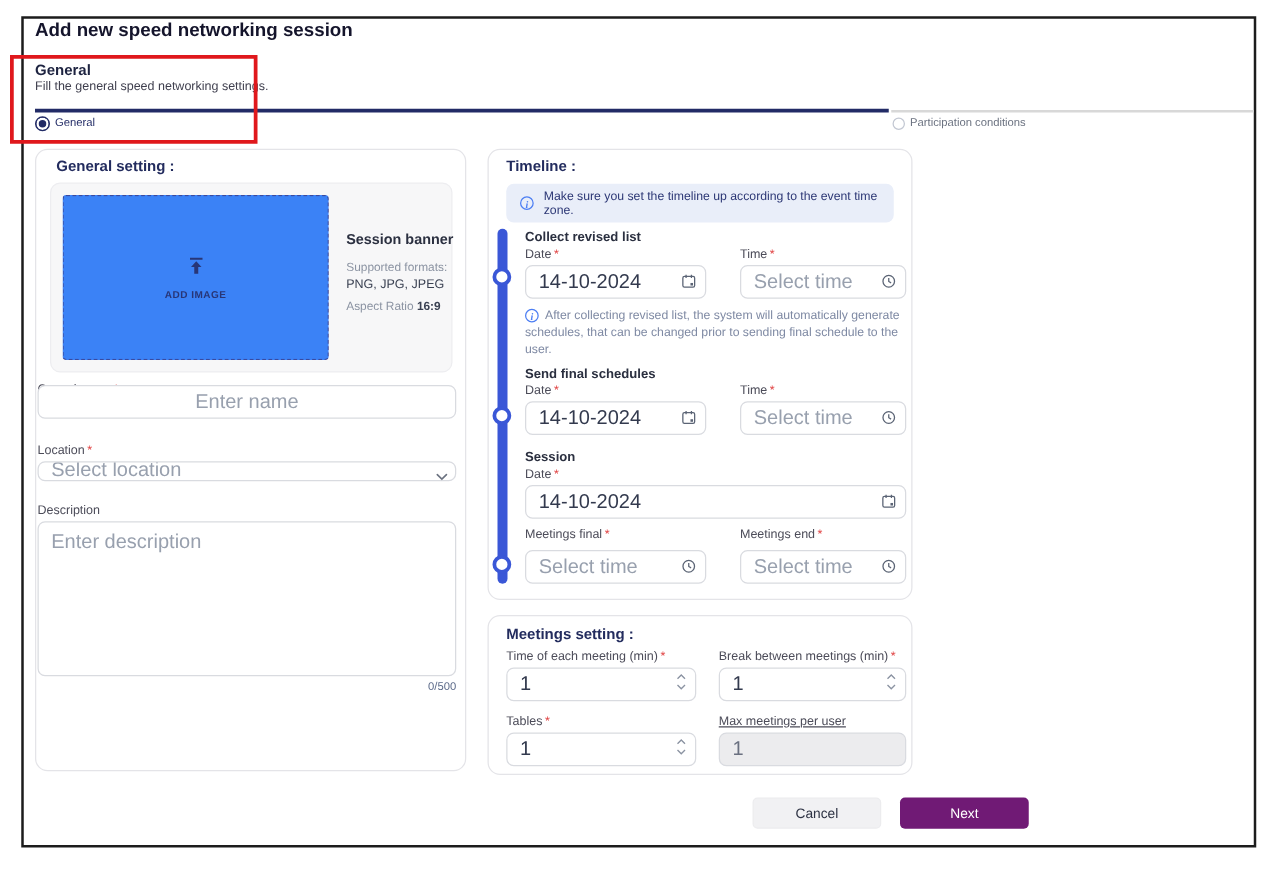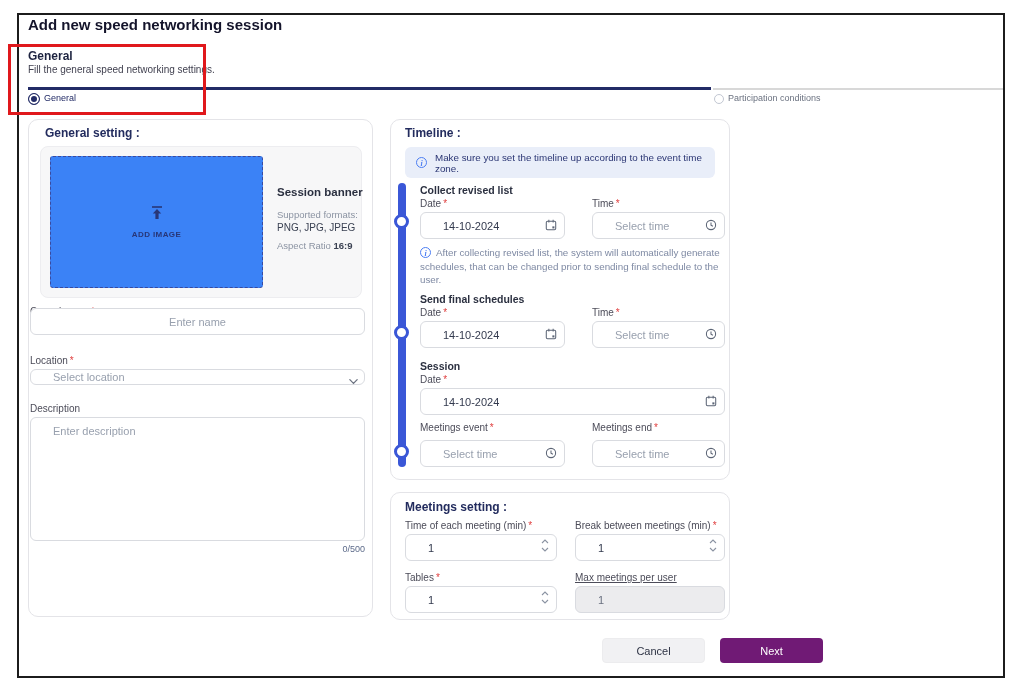--- a/index.html
+++ b/index.html
@@ -30,22 +30,22 @@
   .dashed{position:absolute;left:50px;top:156px;width:213px;height:132px;background:#3b82f6;
        border:1px dashed #3a4a9f;border-radius:3px;box-sizing:border-box;display:flex;
        flex-direction:column;align-items:center;justify-content:center;gap:5px;cursor:pointer;}
   .addimg{font-size:8px;font-weight:bold;color:#283677;letter-spacing:.4px;}
   .bn-title{position:absolute;left:277px;top:186px;font-size:11.5px;font-weight:bold;color:#2b3040;}
   .bn-gray{position:absolute;left:277px;font-size:9.5px;color:#8b93a2;}
   .bn-dark{position:absolute;left:277px;font-size:10px;color:#3a4152;}
   .lbl{position:absolute;font-size:10px;color:#4c4c59;}
   .req{color:#e04040;margin-left:2px;font-size:10px;}
   .inp{position:absolute;box-sizing:border-box;border:1px solid #d9dbe0;border-radius:6px;
-       background:#fff;font-family:"Liberation Sans",sans-serif;font-size:11px;color:#333a4e;
-       padding:0 22px;height:27px;outline:none;}
+       background:#fff;font-family:"Liberation Sans",sans-serif;font-size:16px;color:#333a4e;
+       padding:0 10px;height:27px;outline:none;}
   .inp::placeholder,textarea.inp::placeholder{color:#98a0ae;opacity:1;}
   textarea.inp{padding-top:7px;resize:none;}
   .inp.disabled{background:#ececee;color:#6a7080;}
   .counter{position:absolute;font-size:9px;color:#5d6b8a;}
   .icon-in{position:absolute;pointer-events:auto;display:flex;align-items:center;justify-content:center;}
   .notice{position:absolute;left:405px;top:147px;width:310px;height:31px;background:#e9eef9;
        border-radius:6px;display:flex;align-items:center;box-sizing:border-box;padding-left:11px;gap:8px;}
   .notice-txt{font-size:9.8px;color:#2b3674;}
   .i-circ{width:11px;height:11px;border-radius:50%;border:1px solid #4c7ef3;color:#4c7ef3;
        font-size:8px;line-height:11px;text-align:center;flex:0 0 auto;font-family:"Liberation Serif",serif;
@@ -193,21 +193,21 @@
   <input class="inp" readonly="" style="left: 420px; top: 388px; width: 305px;" value="14-10-2024">
   <span class="icon-in" style="left:705px;top:395px;">
     <svg width="12" height="12" viewBox="0 0 14 14">
         <rect x="1.5" y="2.5" width="11" height="10" rx="1.5" fill="none" stroke="#5b6475" stroke-width="1.2"></rect>
         <path d="M4.5 1v3M9.5 1v3" stroke="#5b6475" stroke-width="1.2"></path>
         <rect x="8.6" y="8.6" width="2.4" height="2.4" fill="#5b6475"></rect>
       </svg>
   </span>
 
   <div class="lbl" style="left:420px;top:422px;">
-    <span>Meetings event</span><span class="req">*</span>
+    <span>Meetings final</span><span class="req">*</span>
   </div>
   <input class="inp" readonly="" style="left: 420px; top: 440px; width: 145px;" placeholder="Select time">
   <span class="icon-in" style="left:545px;top:447px;">
     <svg width="12" height="12" viewBox="0 0 14 14">
         <circle cx="7" cy="7" r="5.4" fill="none" stroke="#5b6475" stroke-width="1.2"></circle>
         <path d="M7 4v3.2l2.2 1.3" fill="none" stroke="#5b6475" stroke-width="1.2"></path>
       </svg>
   </span>
   <div class="lbl" style="left:592px;top:422px;">
     <span>Meetings end</span><span class="req">*</span>

